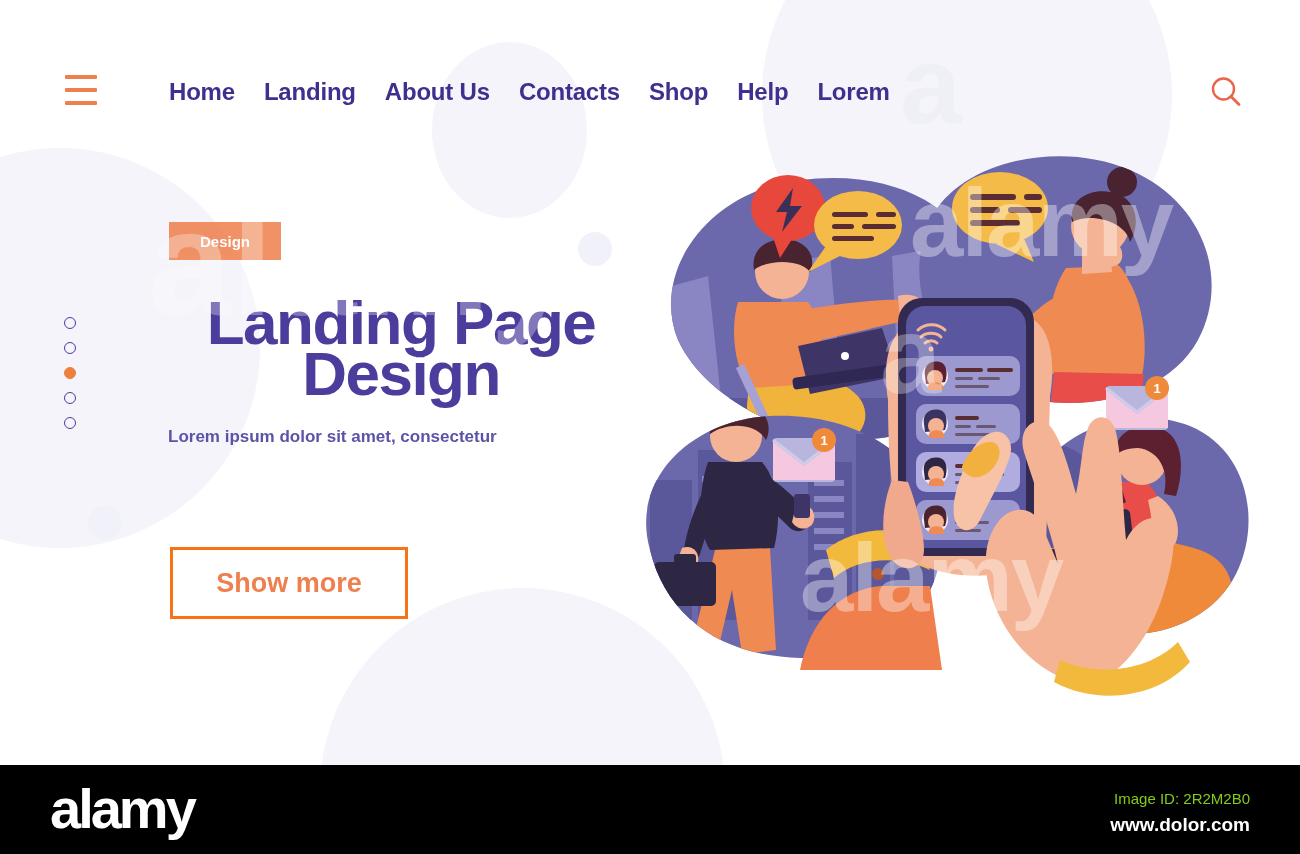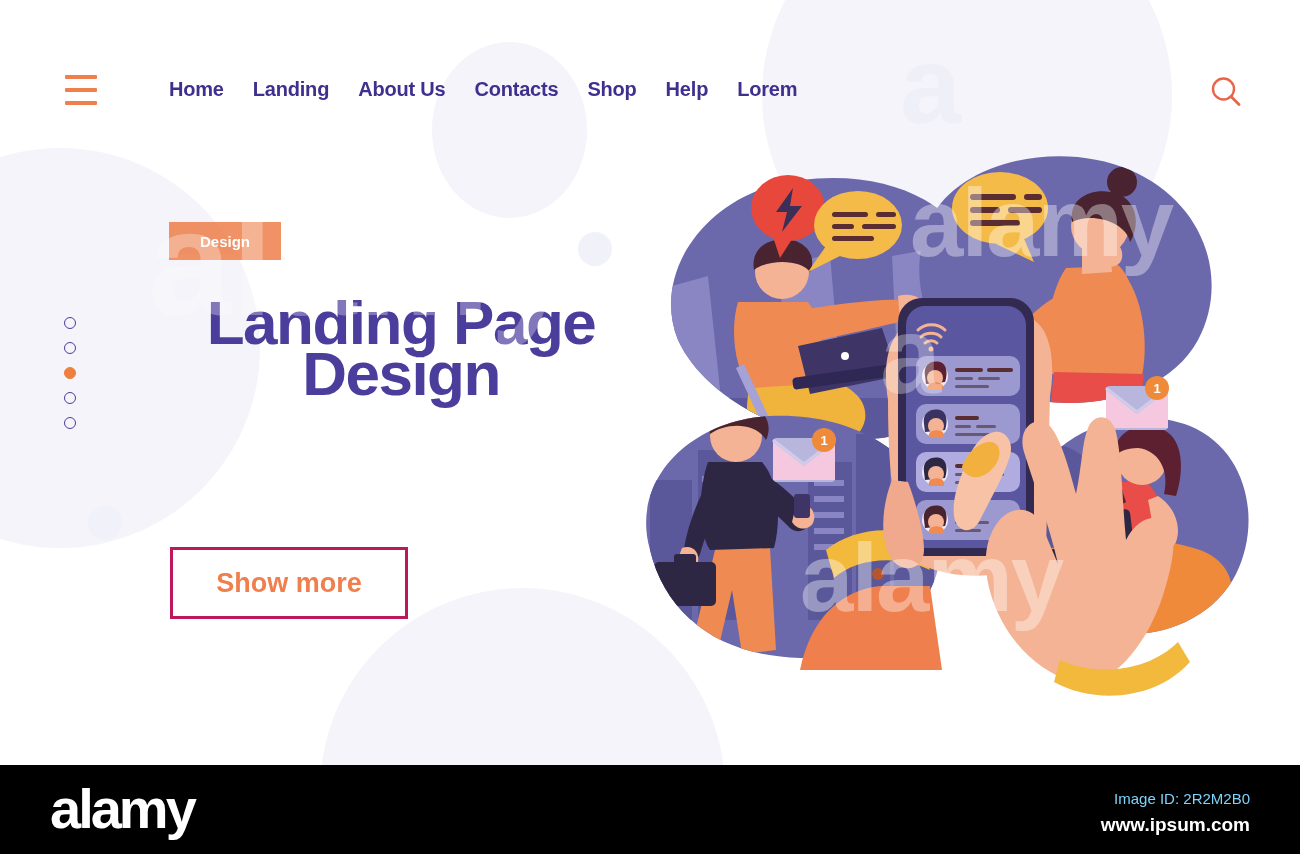--- a/index.html
+++ b/index.html
@@ -41,21 +41,21 @@
     display: flex; flex-direction: column; justify-content: space-between;
     cursor: pointer;
   }
   .burger span { display:block; width: 32px; height: 4px; background: #ef7f4d; border-radius: 1px; }
 
   .nav {
     position: absolute; left: 169px; top: 78px;
     display: flex; align-items: center; gap: 29px;
   }
   .nav a {
-    font-size: 20px; font-weight: bold; color: #3f2f8e;
+    font-size: 24px; font-weight: bold; color: #3f2f8e;
     text-decoration: none; letter-spacing: -0.2px; white-space: nowrap;
   }
 
   .search-btn {
     position: absolute; right: 52px; top: 70px;
     width: 44px; height: 44px; cursor: pointer;
     display: flex; align-items: center; justify-content: center;
   }
 
   
@@ -75,21 +75,21 @@
     color: #4b3d9c; letter-spacing: -1.5px; text-align: center;
   }
   .subhead {
     position: absolute; left: 168px; top: 426px; width: 360px;
     font-size: 17px; line-height: 1.28; font-weight: bold; color: #5b53a8;
   }
 
   .showmore {
     position: absolute; left: 170px; top: 547px;
     width: 238px; height: 72px;
-    border: 3px solid #be185d; background: transparent;
+    border: 3px solid #f97316; background: transparent;
     color: #ef7f4d; font-size: 27px; font-weight: bold;
     font-family: "Liberation Sans", sans-serif;
     cursor: pointer;
   }
 
   
   .pager { position: absolute; z-index: 6; left: 64px; top: 317px;
            display: flex; flex-direction: column; gap: 13px; }
   .dot { width: 12px; height: 12px; border-radius: 50%;
          border: 1.4px solid #4b3d9c; background: transparent; cursor: pointer; }
@@ -111,21 +111,21 @@
     position: absolute; z-index: 20; left: 0; top: 765px;
     width: 1300px; height: 89px; background: #000000;
   }
   .footer-logo {
     position: absolute; left: 50px; top: 16px;
     color: #ffffff; font-size: 56px; font-weight: bold;
     font-family: "Liberation Sans", sans-serif;
     letter-spacing: -3px; line-height: 1;
   }
   .footer-right { position: absolute; right: 50px; top: 22px; text-align: right; }
-  .footer-id { color:#7dd3fc; font-size: 15px; font-weight: normal; line-height: 1.55; }
+  .footer-id { color:#84cc16; font-size: 15px; font-weight: normal; line-height: 1.55; }
   .footer-url { color:#ffffff; font-size: 19px; font-weight: bold; line-height: 1.55; }
 </style>
 </head>
 <body>
 
 <div id="page">
 
   <div class="bg-layer">
     <div class="bg-circle bg-c1"></div>
     <div class="bg-circle bg-c2"></div>
@@ -174,21 +174,21 @@
     <div class="badge">
       <span>Design</span>
     </div>
 
     <h1 class="headline">
       <span>Landing Page</span><br>
       <span>Design</span>
     </h1>
 
     <p class="subhead">
-      <br>
+      <span>Lorem ipsum dolor sit amet, consectetur</span><br>
     </p>
 
     <button class="showmore">Show more</button>
   </div>
 
   <div class="illustration">
     <svg viewBox="0 0 620 560" xmlns="http://www.w3.org/2000/svg">
       <defs>
         <clipPath id="clipTopBlob">
             <path d="M48 190 C 20 120, 80 40, 170 30 C 270 18, 330 60, 360 120 C 390 180, 360 250, 290 278 C 200 314, 80 260, 48 190 Z"></path>
@@ -452,17 +452,17 @@
   <div class="wm-overlay wm-a" style="left:148px; top:188px;"><span>alamy</span></div>
   <div class="wm-overlay wm-big" style="left:910px; top:175px;"><span>alamy</span></div>
   <div class="wm-overlay wm-big" style="left:800px; top:530px;"><span>alamy</span></div>
   <div class="wm-overlay wm-a" style="left:880px; top:300px; font-size:110px;">a</div>
   <div class="wm-overlay wm-a" style="left:900px; top:30px;  font-size:110px; color:rgba(235,235,245,0.55);">a</div>
 
   <div class="footer">
     <div class="footer-logo">alamy</div>
     <div class="footer-right">
       <div class="footer-id">Image ID: 2R2M2B0</div>
-      <div class="footer-url">www.ipsum.com</div>
+      <div class="footer-url">www.dolor.com</div>
     </div>
   </div>
 
 </div>
 
 </body></html>

